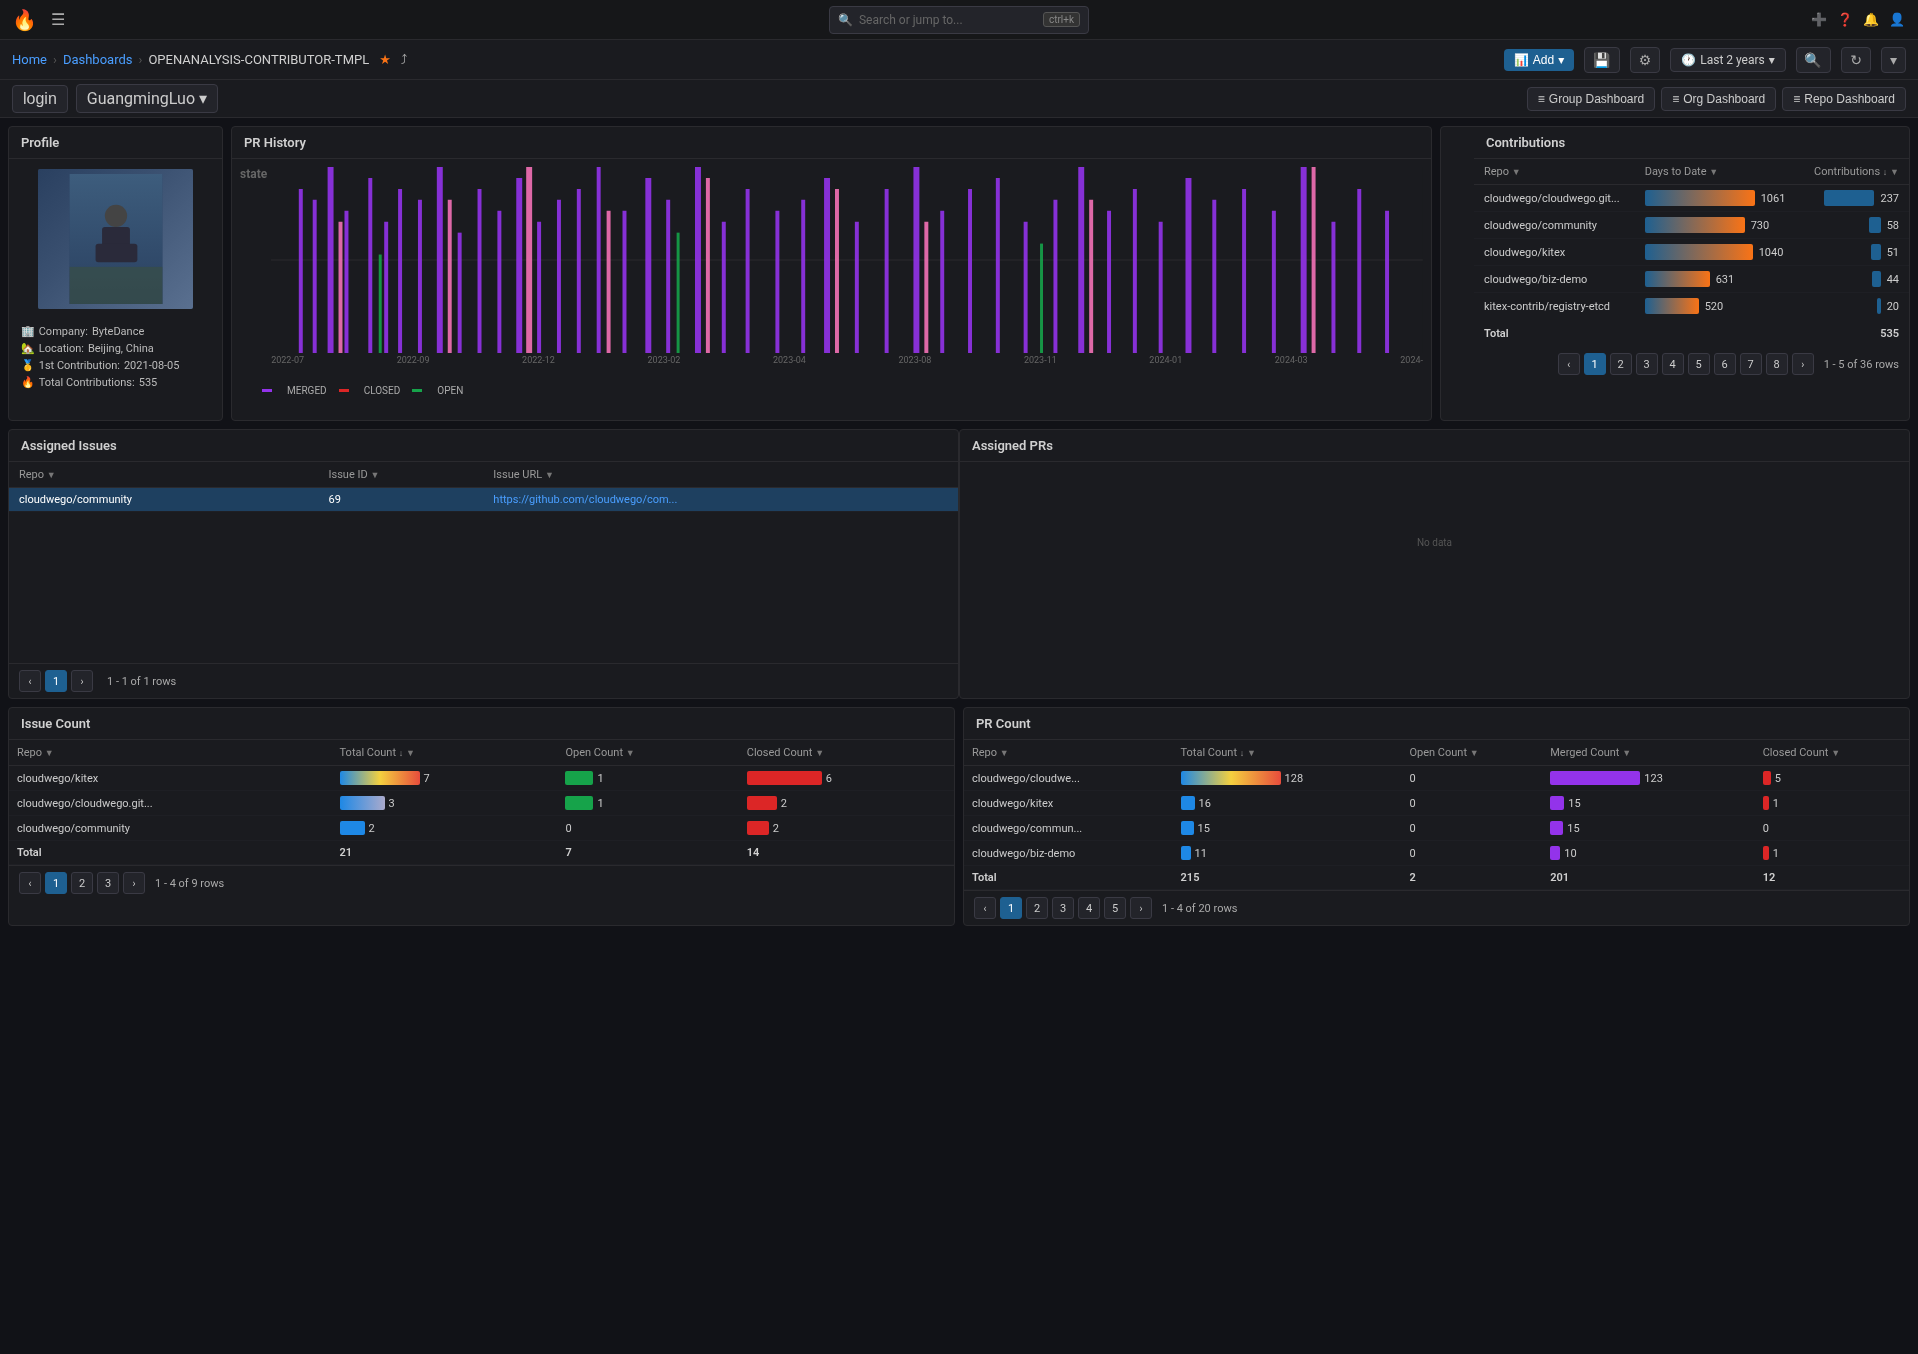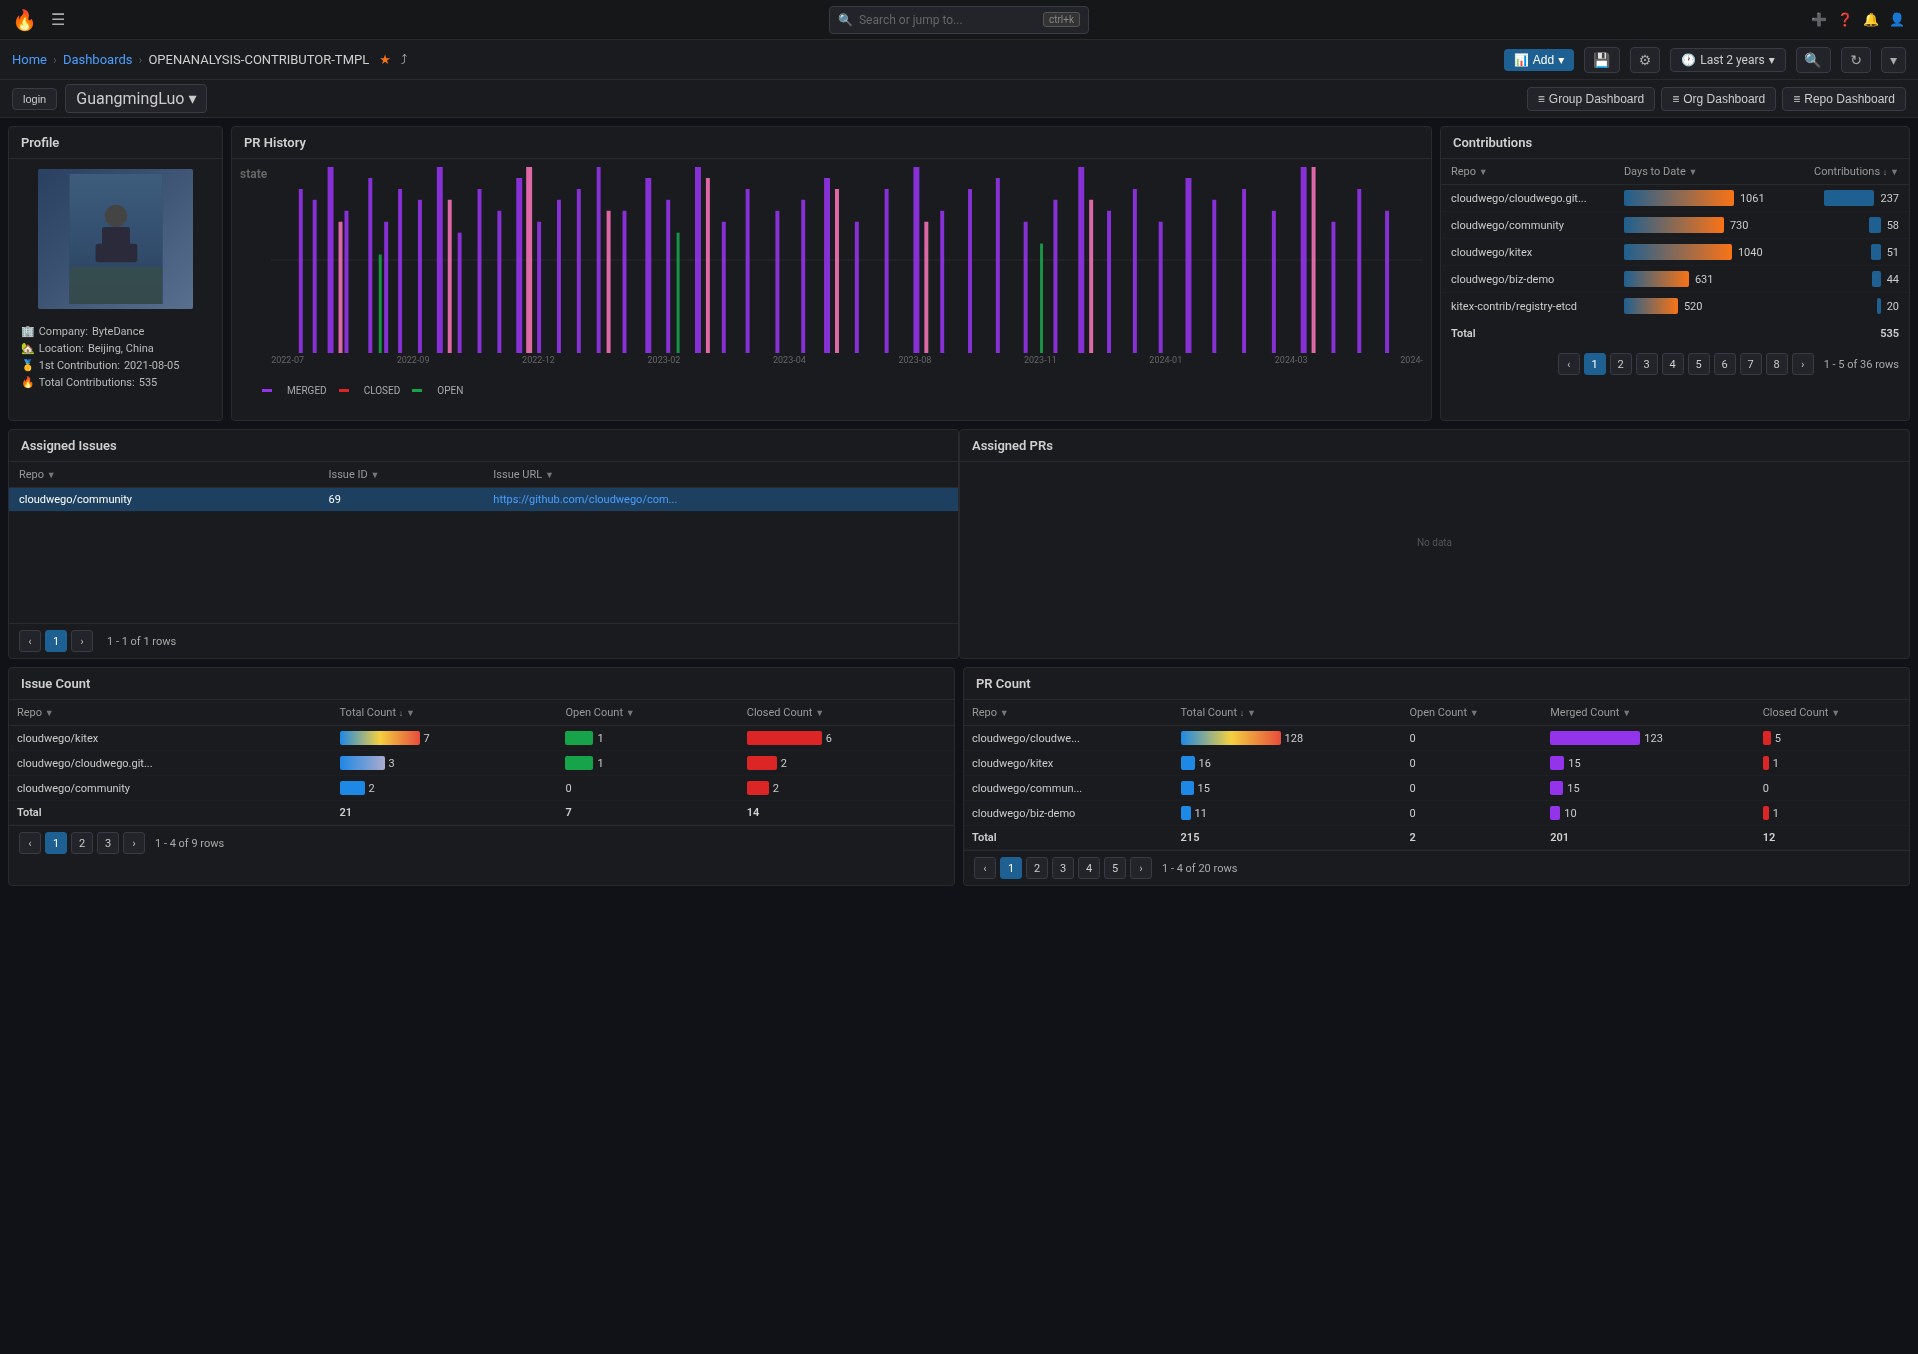--- a/index.html
+++ b/index.html
@@ -114,21 +114,21 @@
       padding: 0 12px;
       gap: 8px;
     }
     .btn-login {
       background: #23242a;
       border: 1px solid #3a3a44;
       border-radius: 4px;
       padding: 4px 10px;
       cursor: pointer;
       color: #ccc;
-      font-size: 11px;
+      font-size: 16px;
     }
     .dropdown-user {
       background: #23242a;
       border: 1px solid #3a3a44;
       border-radius: 4px;
       padding: 4px 10px;
       cursor: pointer;
       color: #ccc;
       font-size: 16px;
       display: flex;
@@ -236,20 +236,21 @@
     }
     .legend-dot { width: 10px; height: 3px; display: inline-block; margin-right: 3px; }
     .legend-merged { background: #9333ea; }
     .legend-closed { background: #dc2626; }
     .legend-open { background: #16a34a; }
 
     
     .contributions-panel {
       width: 470px;
       flex-shrink: 0;
+      padding-left: 33px;
     }
     .contrib-table { width: 100%; border-collapse: collapse; }
     .contrib-table th {
       padding: 6px 10px;
       text-align: left;
       font-size: 11px;
       color: #999;
       border-bottom: 1px solid #2a2a2e;
       font-weight: 400;
     }
@@ -293,21 +294,21 @@
     .page-btn.active {
       background: #1e6091;
       border-color: #1e6091;
       color: #fff;
     }
     .page-btn.arrow { font-size: 10px; }
 
     
     .row2 {
       display: flex;
-      height: 230px;
+      height: 270px;
       border-radius: 16px;
     }
     .assigned-issues-panel { flex: 1; }
     .assigned-prs-panel { flex: 1; }
     .data-table { width: 100%; border-collapse: collapse; }
     .data-table th {
       padding: 6px 10px;
       text-align: left;
       font-size: 11px;
       color: #999;

